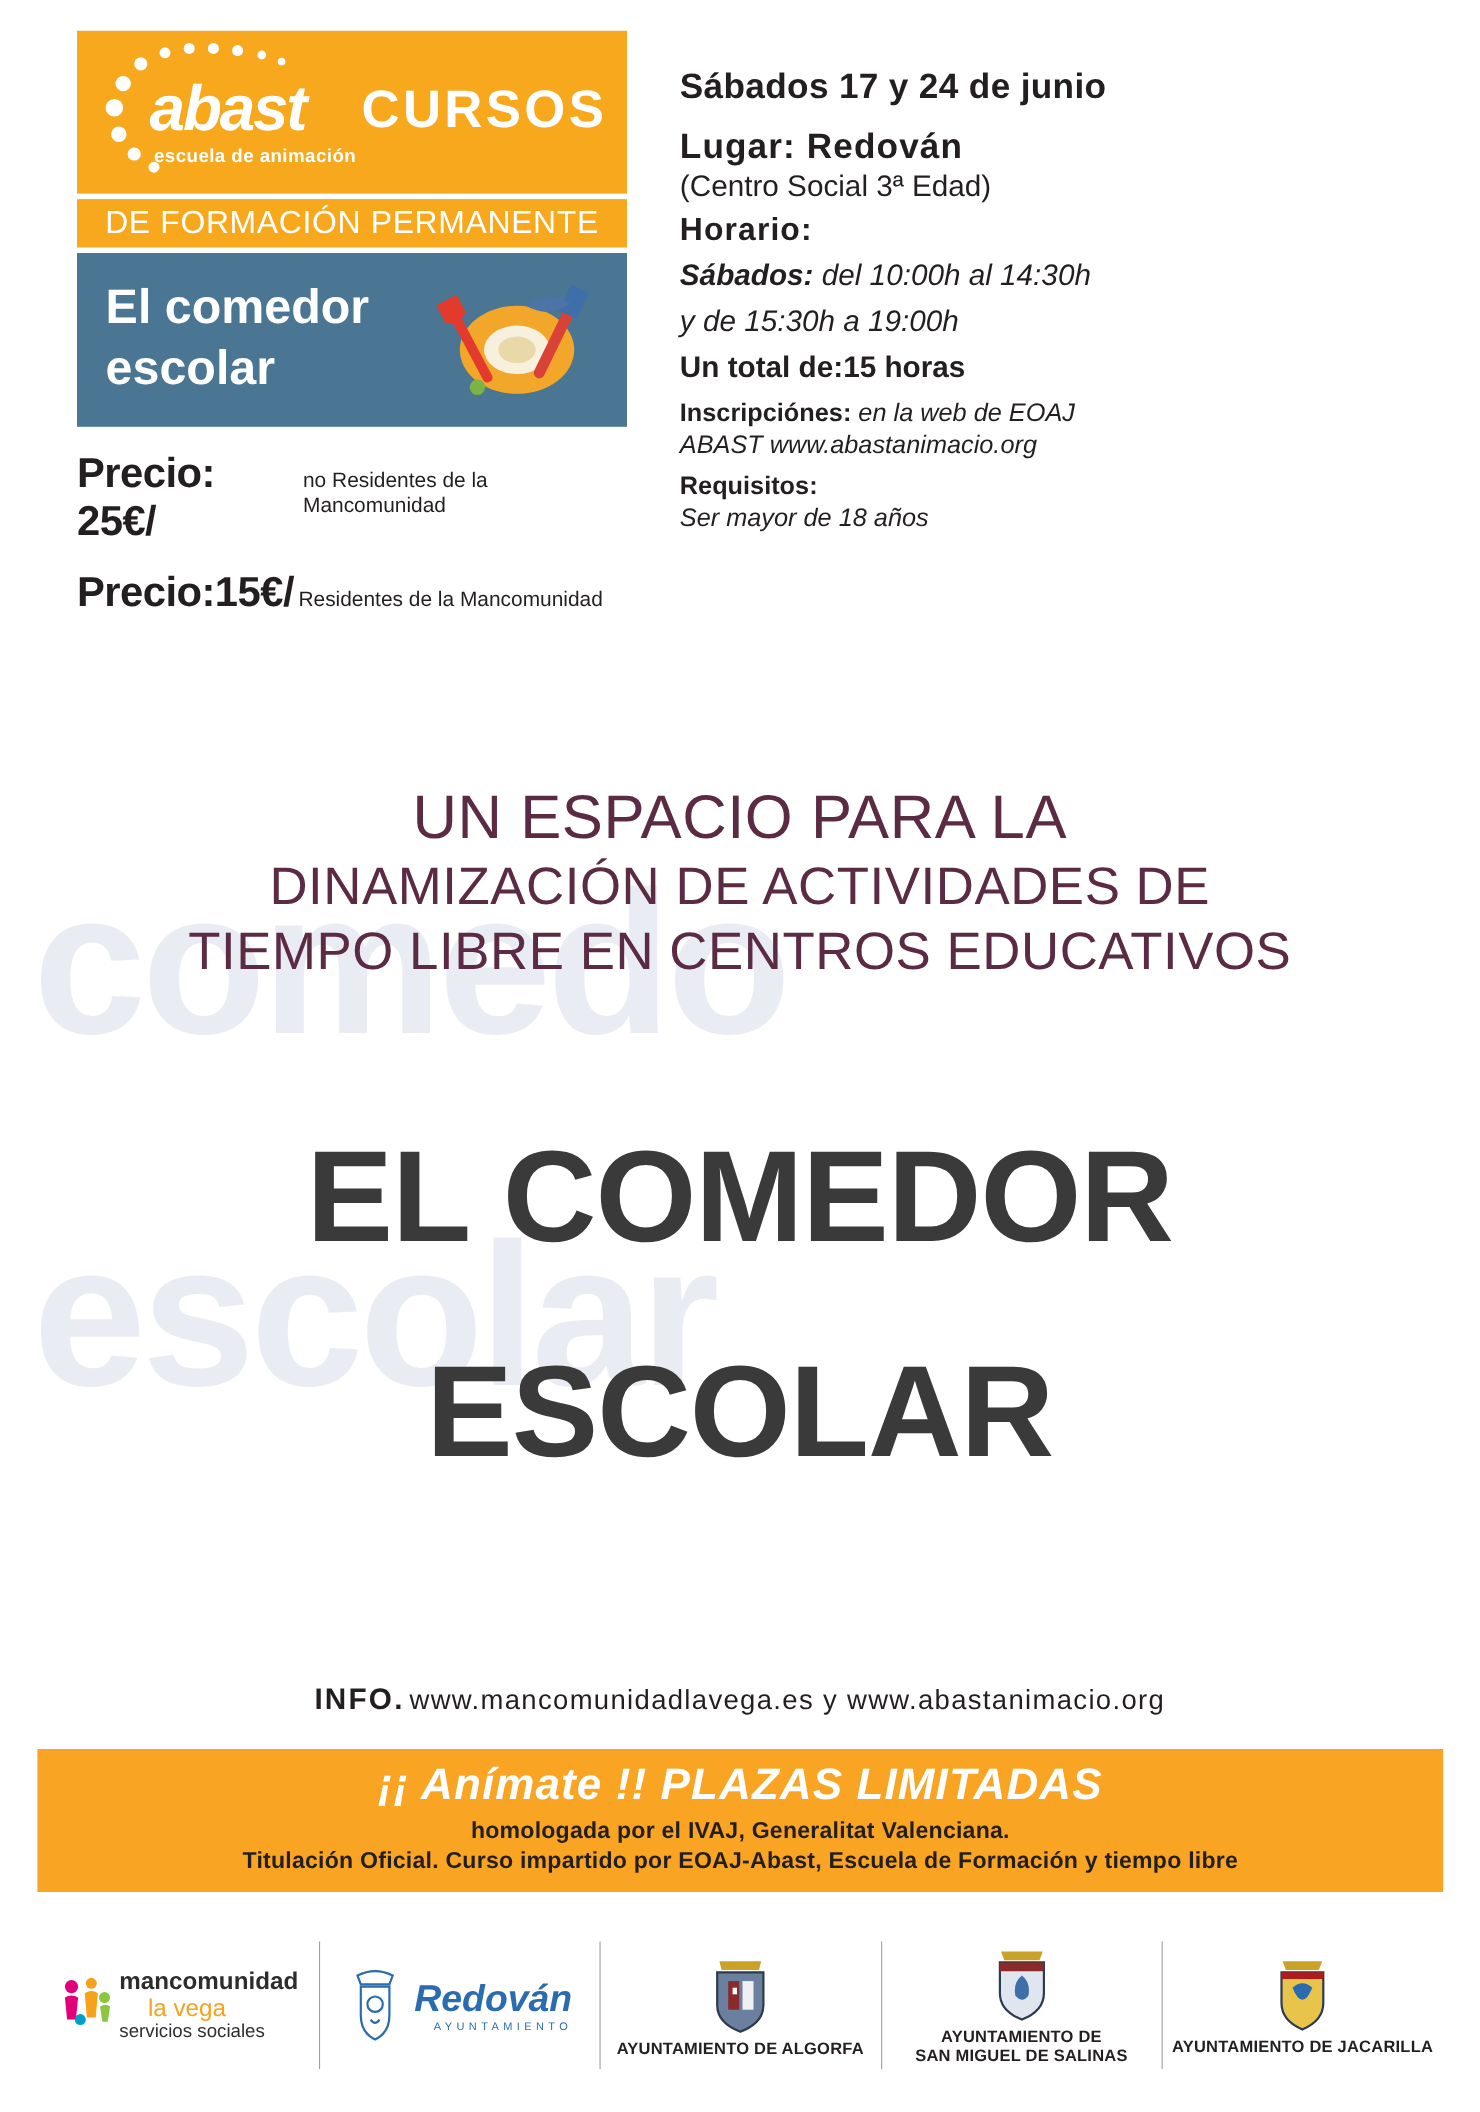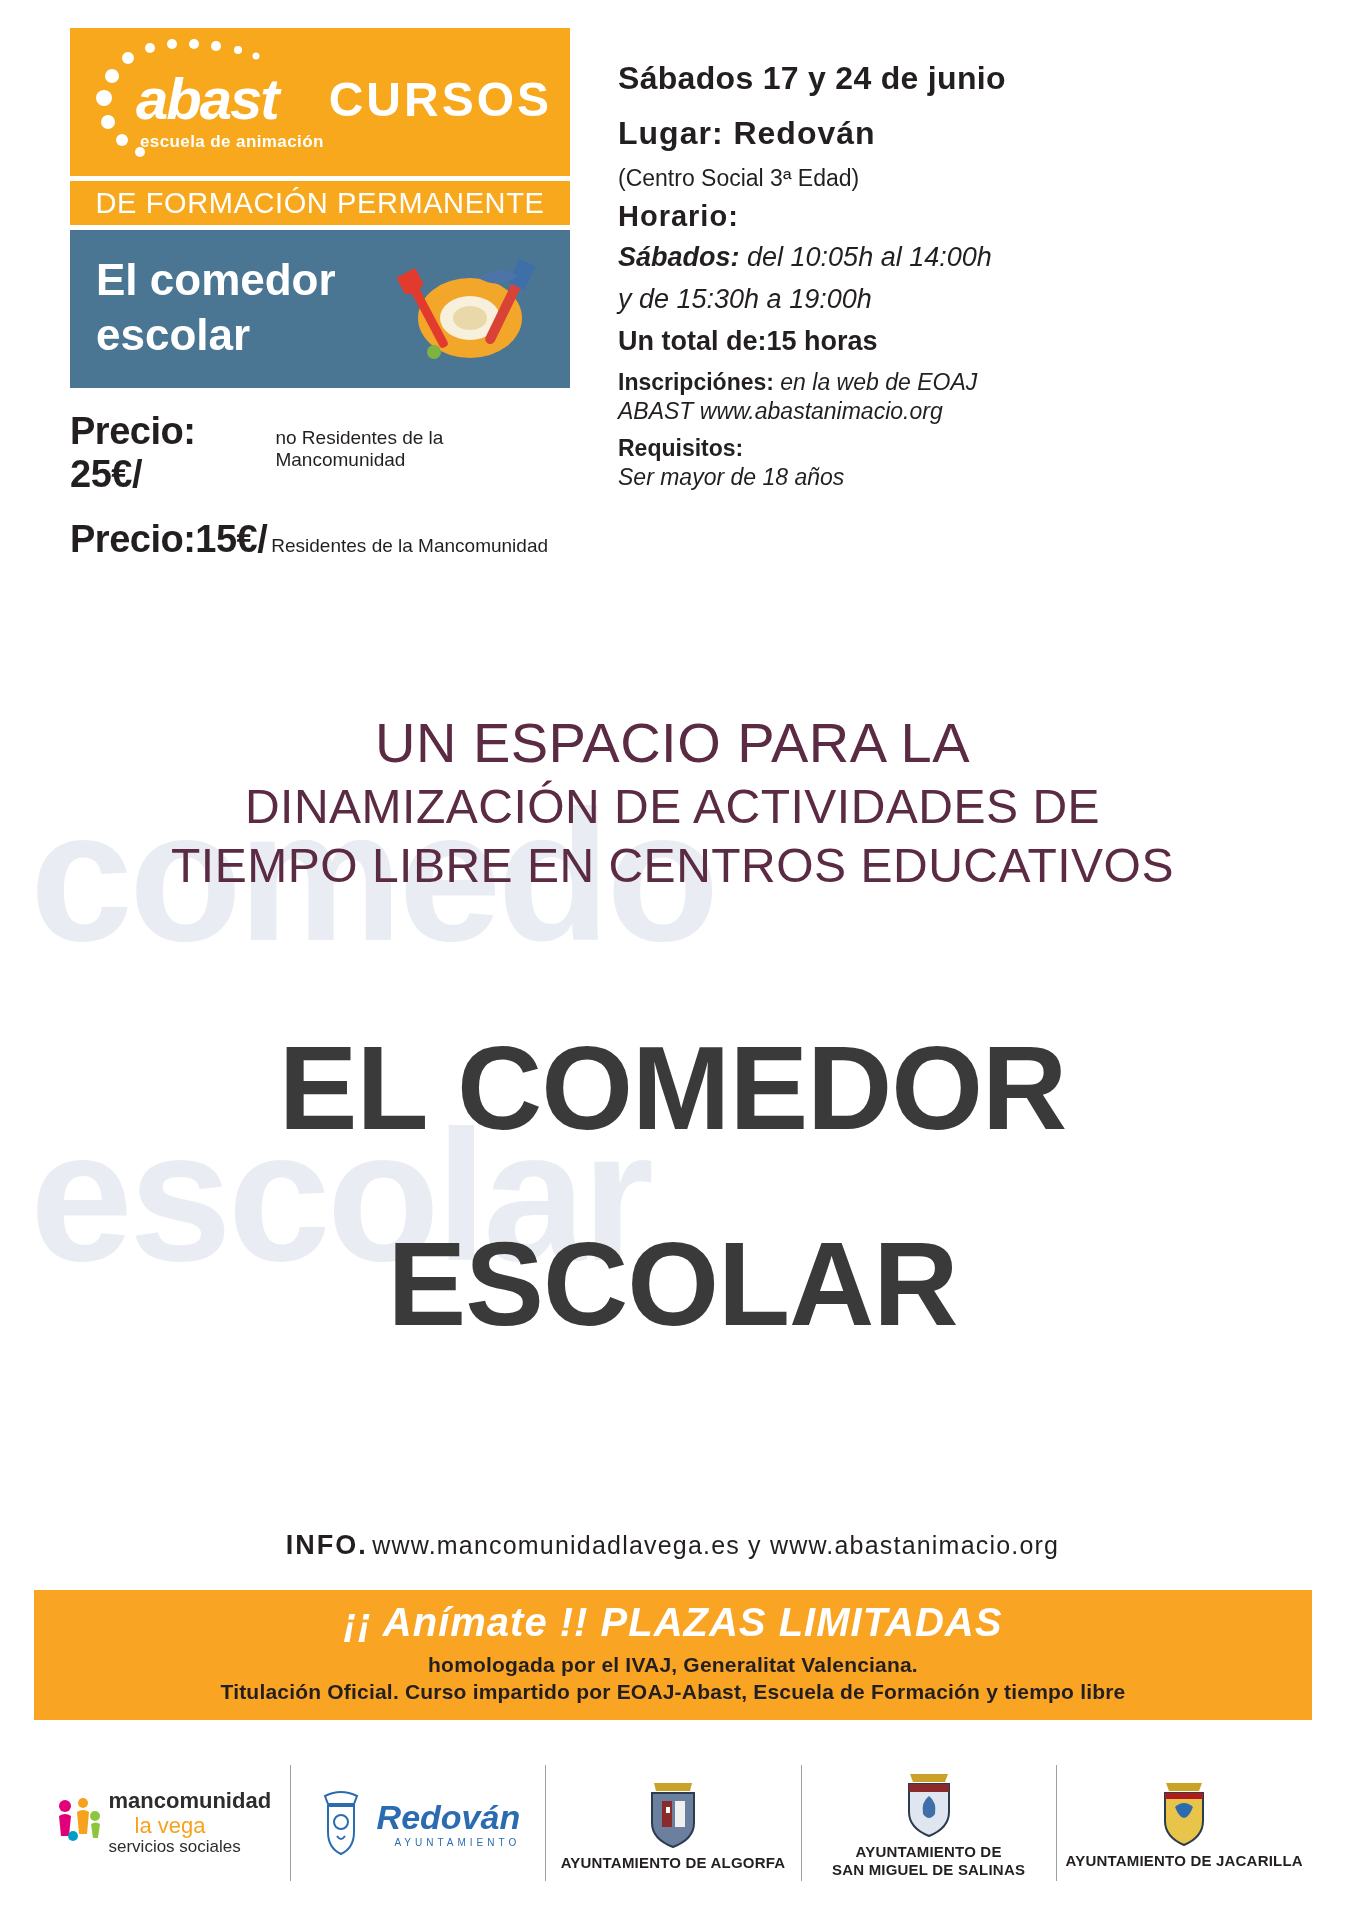--- a/index.html
+++ b/index.html
@@ -123,21 +123,21 @@
   }
 
   
   .info {
     position: absolute;
     left: 618px; top: 60px;
     width: 700px;
   }
   .info .l1 { font-size: 32px; font-weight: bold; letter-spacing: .3px; }
   .info .l2 { font-size: 32px; font-weight: bold; letter-spacing: 1px; margin-top: 18px; }
-  .info .l3 { font-size: 23px; margin-top: 13px; }
+  .info .l3 { font-size: 27px; margin-top: 2px; }
   .info .l4 { font-size: 29px; font-weight: bold; letter-spacing: 1px; margin-top: 8px; }
   .info .l5 { font-size: 27px; font-style: italic; margin-top: 6px; line-height: 1.35; }
   .info .l5 b { font-style: italic; }
   .info .l6 { font-size: 27px; font-weight: bold; margin-top: 8px; }
   .info .l7 { font-size: 23px; font-weight: bold; margin-top: 12px; }
   .info .l7 i { font-weight: normal; font-style: italic; }
   .info .l8 { font-size: 23px; font-style: italic; margin-top: 2px; }
   .info .l9 { font-size: 23px; font-weight: bold; margin-top: 10px; }
   .info .l10 { font-size: 23px; font-style: italic; margin-top: 2px; }
 
@@ -308,21 +308,21 @@
     <span class="price-small">Residentes de la Mancomunidad</span>
   </div>
 </div>
 
 <div class="info">
   <div class="l1">Sábados 17 y 24 de junio</div>
   <div class="l2">Lugar: Redován</div>
   <div class="l3">(Centro Social 3ª Edad)</div>
   <div class="l4">Horario:</div>
   <div class="l5">
-    <b>Sábados:</b><span> del 10:05h al 14:00h</span>
+    <b>Sábados:</b><span> del 10:00h al 14:30h</span>
   </div>
   <div class="l5">y de 15:30h a 19:00h</div>
   <div class="l6">Un total de:15 horas</div>
   <div class="l7">
     <span>Inscripciónes:</span><i> en la web de EOAJ</i>
   </div>
   <div class="l8">ABAST www.abastanimacio.org</div>
   <div class="l9">Requisitos:</div>
   <div class="l10">Ser mayor de 18 años</div>
 </div>

